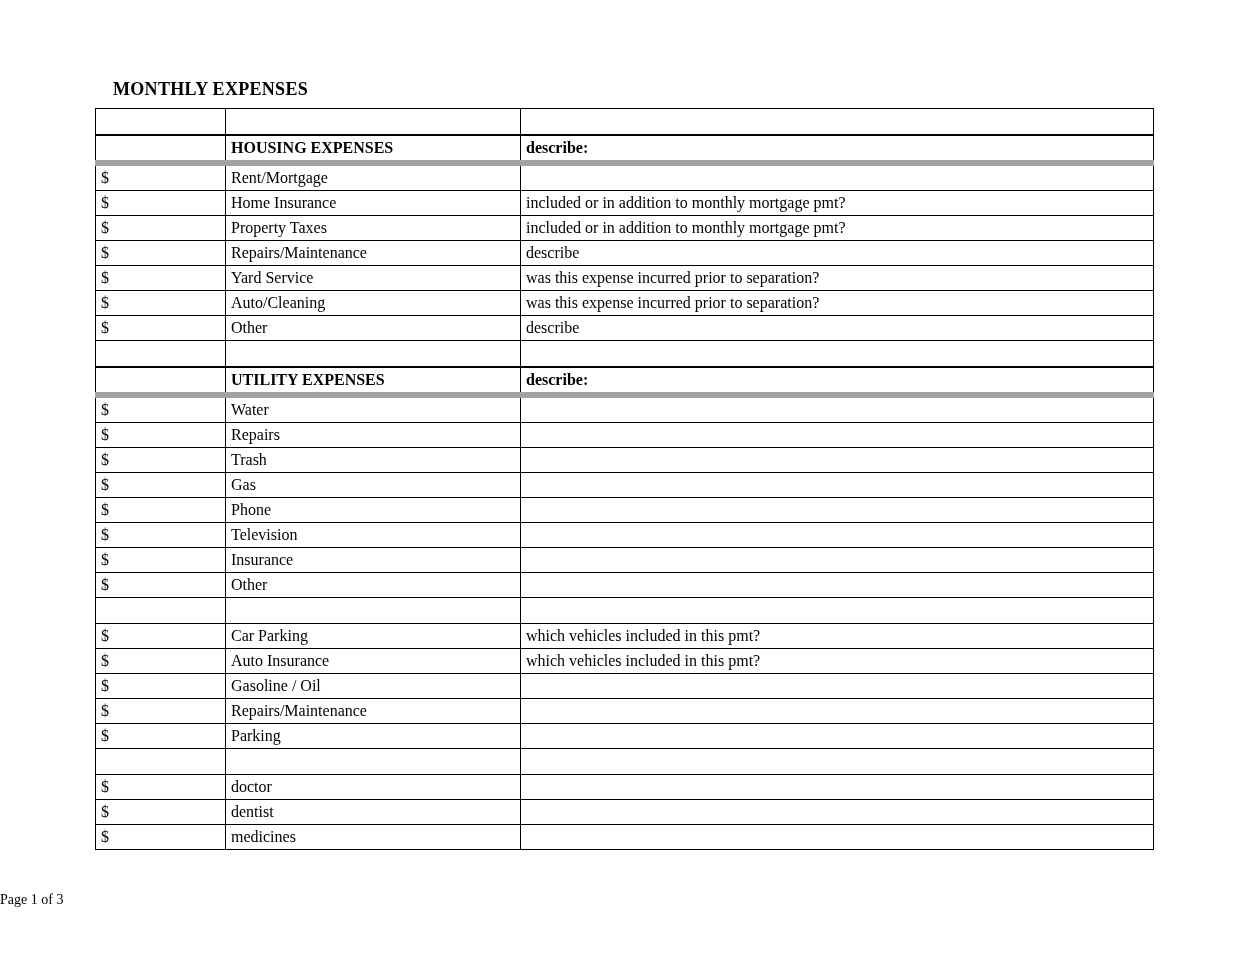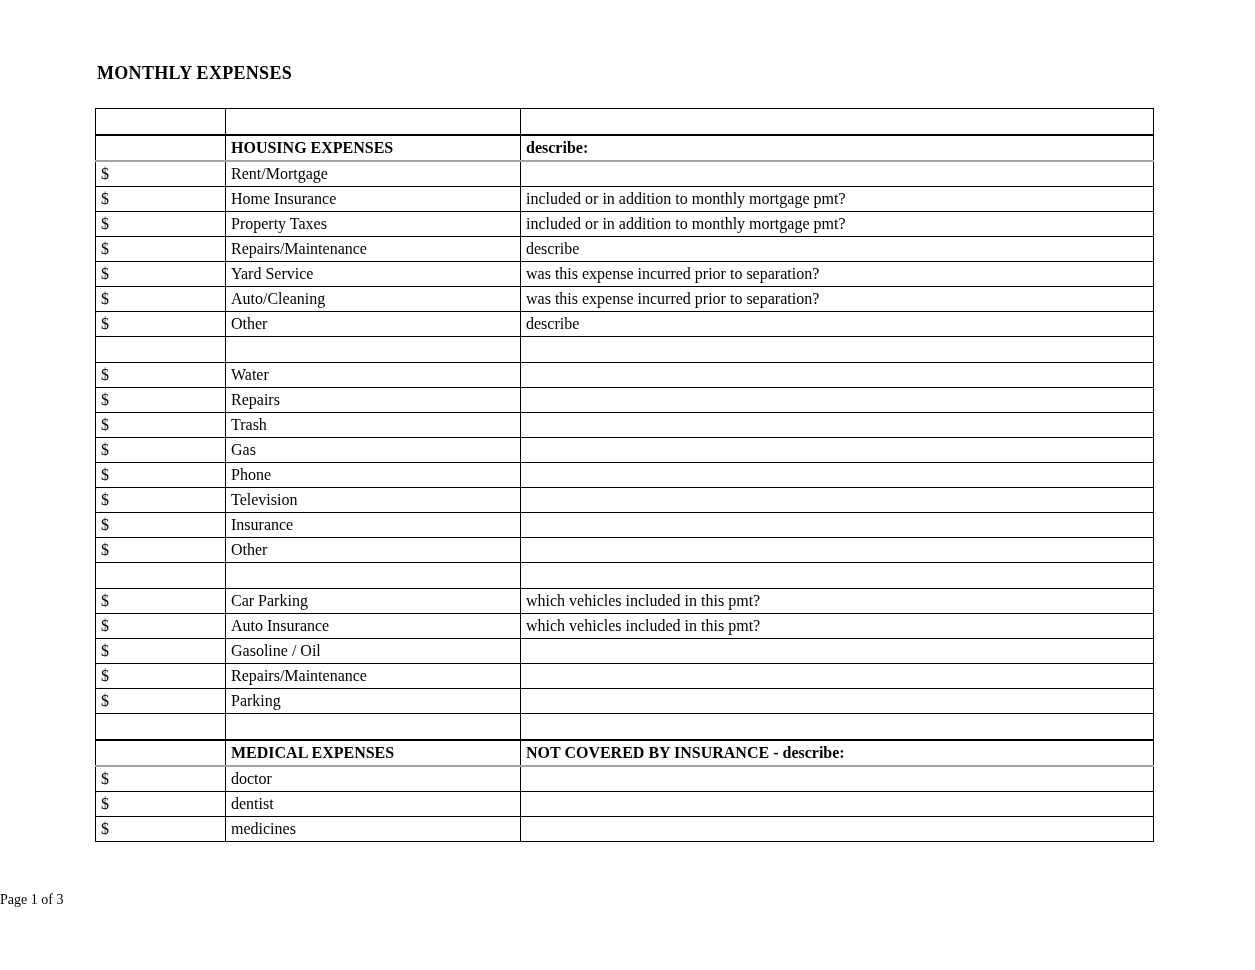--- a/index.html
+++ b/index.html
@@ -12,21 +12,21 @@
     height: 970px;
     position: relative;
     font-family: "Liberation Serif", serif;
     color: #000000;
     overflow: hidden;
   }
   .page-title {
     position: absolute;
     left: 97px;
     top: 63px;
-    margin: 0;
+    margin: 16px;
     font-size: 18px;
     font-weight: bold;
     letter-spacing: 0.3px;
   }
   table.expenses-table {
     position: absolute;
     left: 95px;
     top: 108px;
     width: 1058px;
     border-collapse: collapse;
@@ -45,21 +45,21 @@
     white-space: nowrap;
     overflow: hidden;
     vertical-align: middle;
   }
   tr.row-spacer td {
     height: 25px;
   }
   tr.row-section td {
     font-weight: bold;
     border-top: 2px solid #000;
-    border-bottom: 2px solid #a3a3a3;
+    border-bottom: 6px solid #a3a3a3;
   }
   .footer {
     position: absolute;
     left: 0;
     right: 0;
     top: 892px;
     font-size: 14px;
   }
 </style>
 </head>
@@ -118,20 +118,25 @@
         <tr class="row-item">
           <td>$</td>
           <td>Other</td>
           <td>describe</td>
         </tr>
         <tr class="row-spacer">
           <td></td>
           <td></td>
           <td></td>
         </tr>
+        <tr class="row-section">
+          <td></td>
+          <td>UTILITY EXPENSES</td>
+          <td>describe:</td>
+        </tr>
         <tr class="row-item">
           <td>$</td>
           <td>Water</td>
           <td></td>
         </tr>
         <tr class="row-item">
           <td>$</td>
           <td>Repairs</td>
           <td></td>
         </tr>
@@ -193,25 +198,20 @@
         <tr class="row-item">
           <td>$</td>
           <td>Parking</td>
           <td></td>
         </tr>
         <tr class="row-spacer">
           <td></td>
           <td></td>
           <td></td>
         </tr>
-        <tr class="row-section">
-          <td></td>
-          <td>MEDICAL EXPENSES</td>
-          <td>NOT COVERED BY INSURANCE - describe:</td>
-        </tr>
         <tr class="row-item">
           <td>$</td>
           <td>doctor</td>
           <td></td>
         </tr>
         <tr class="row-item">
           <td>$</td>
           <td>dentist</td>
           <td></td>
         </tr>

